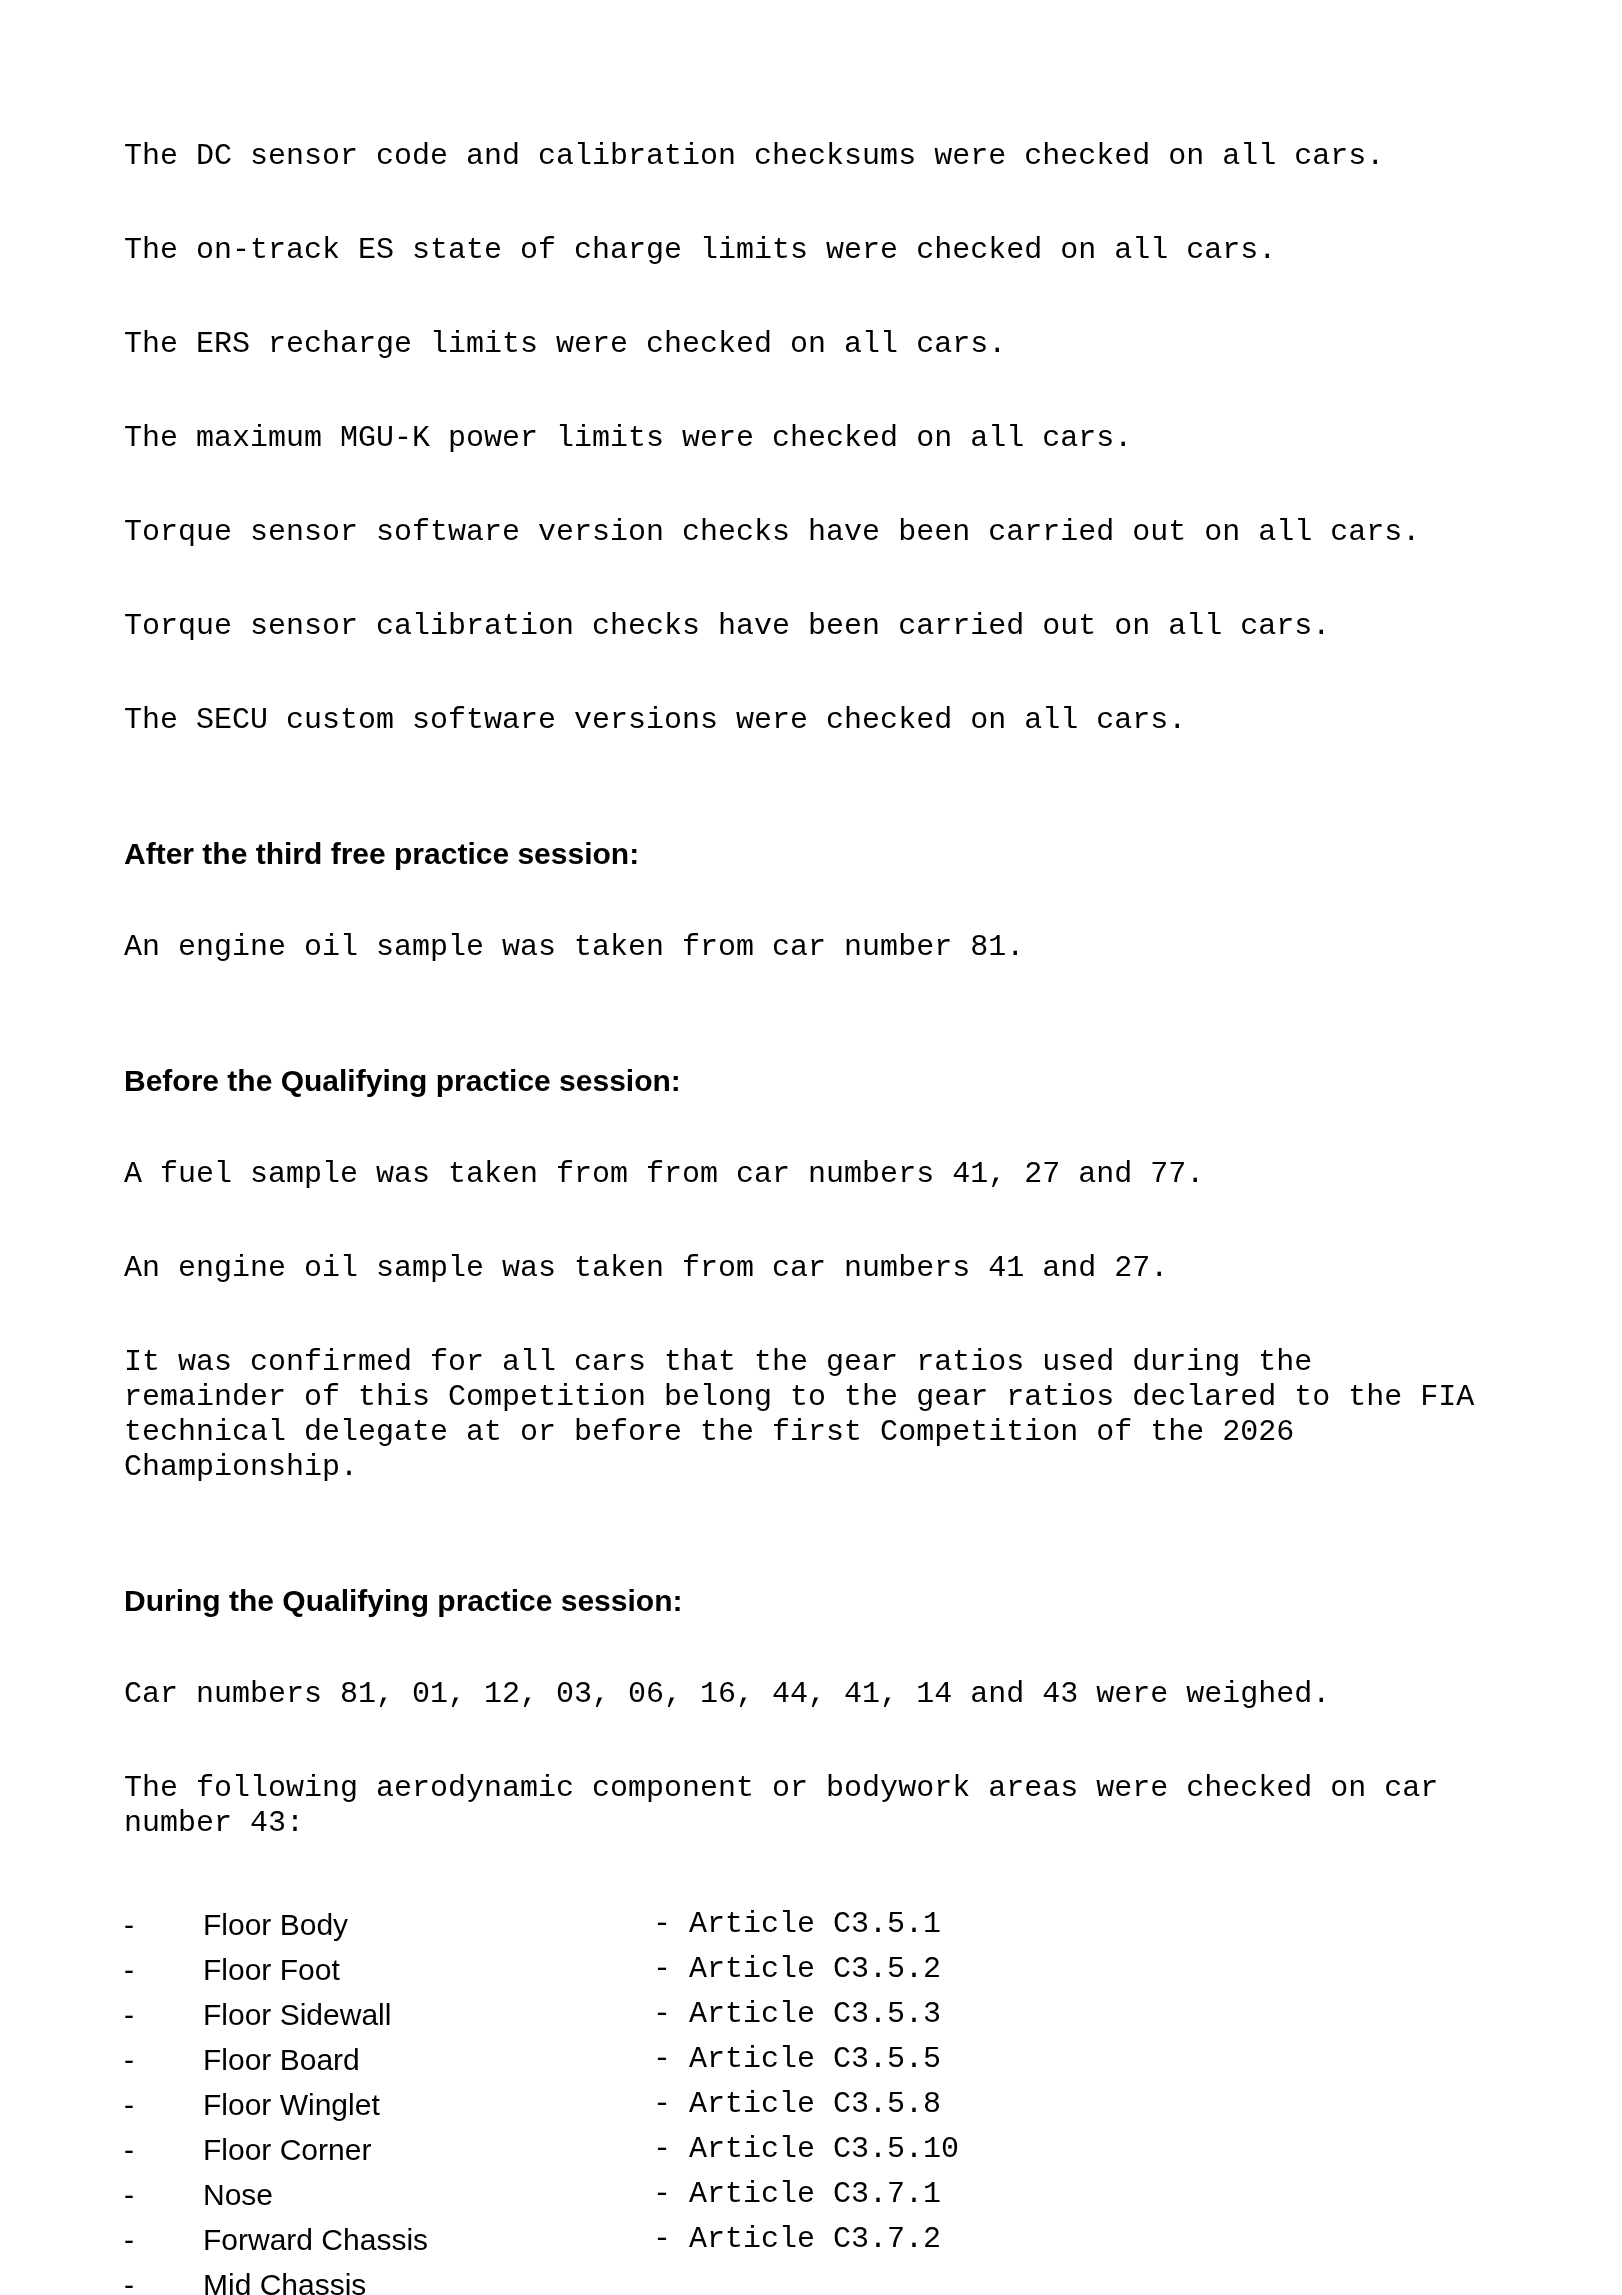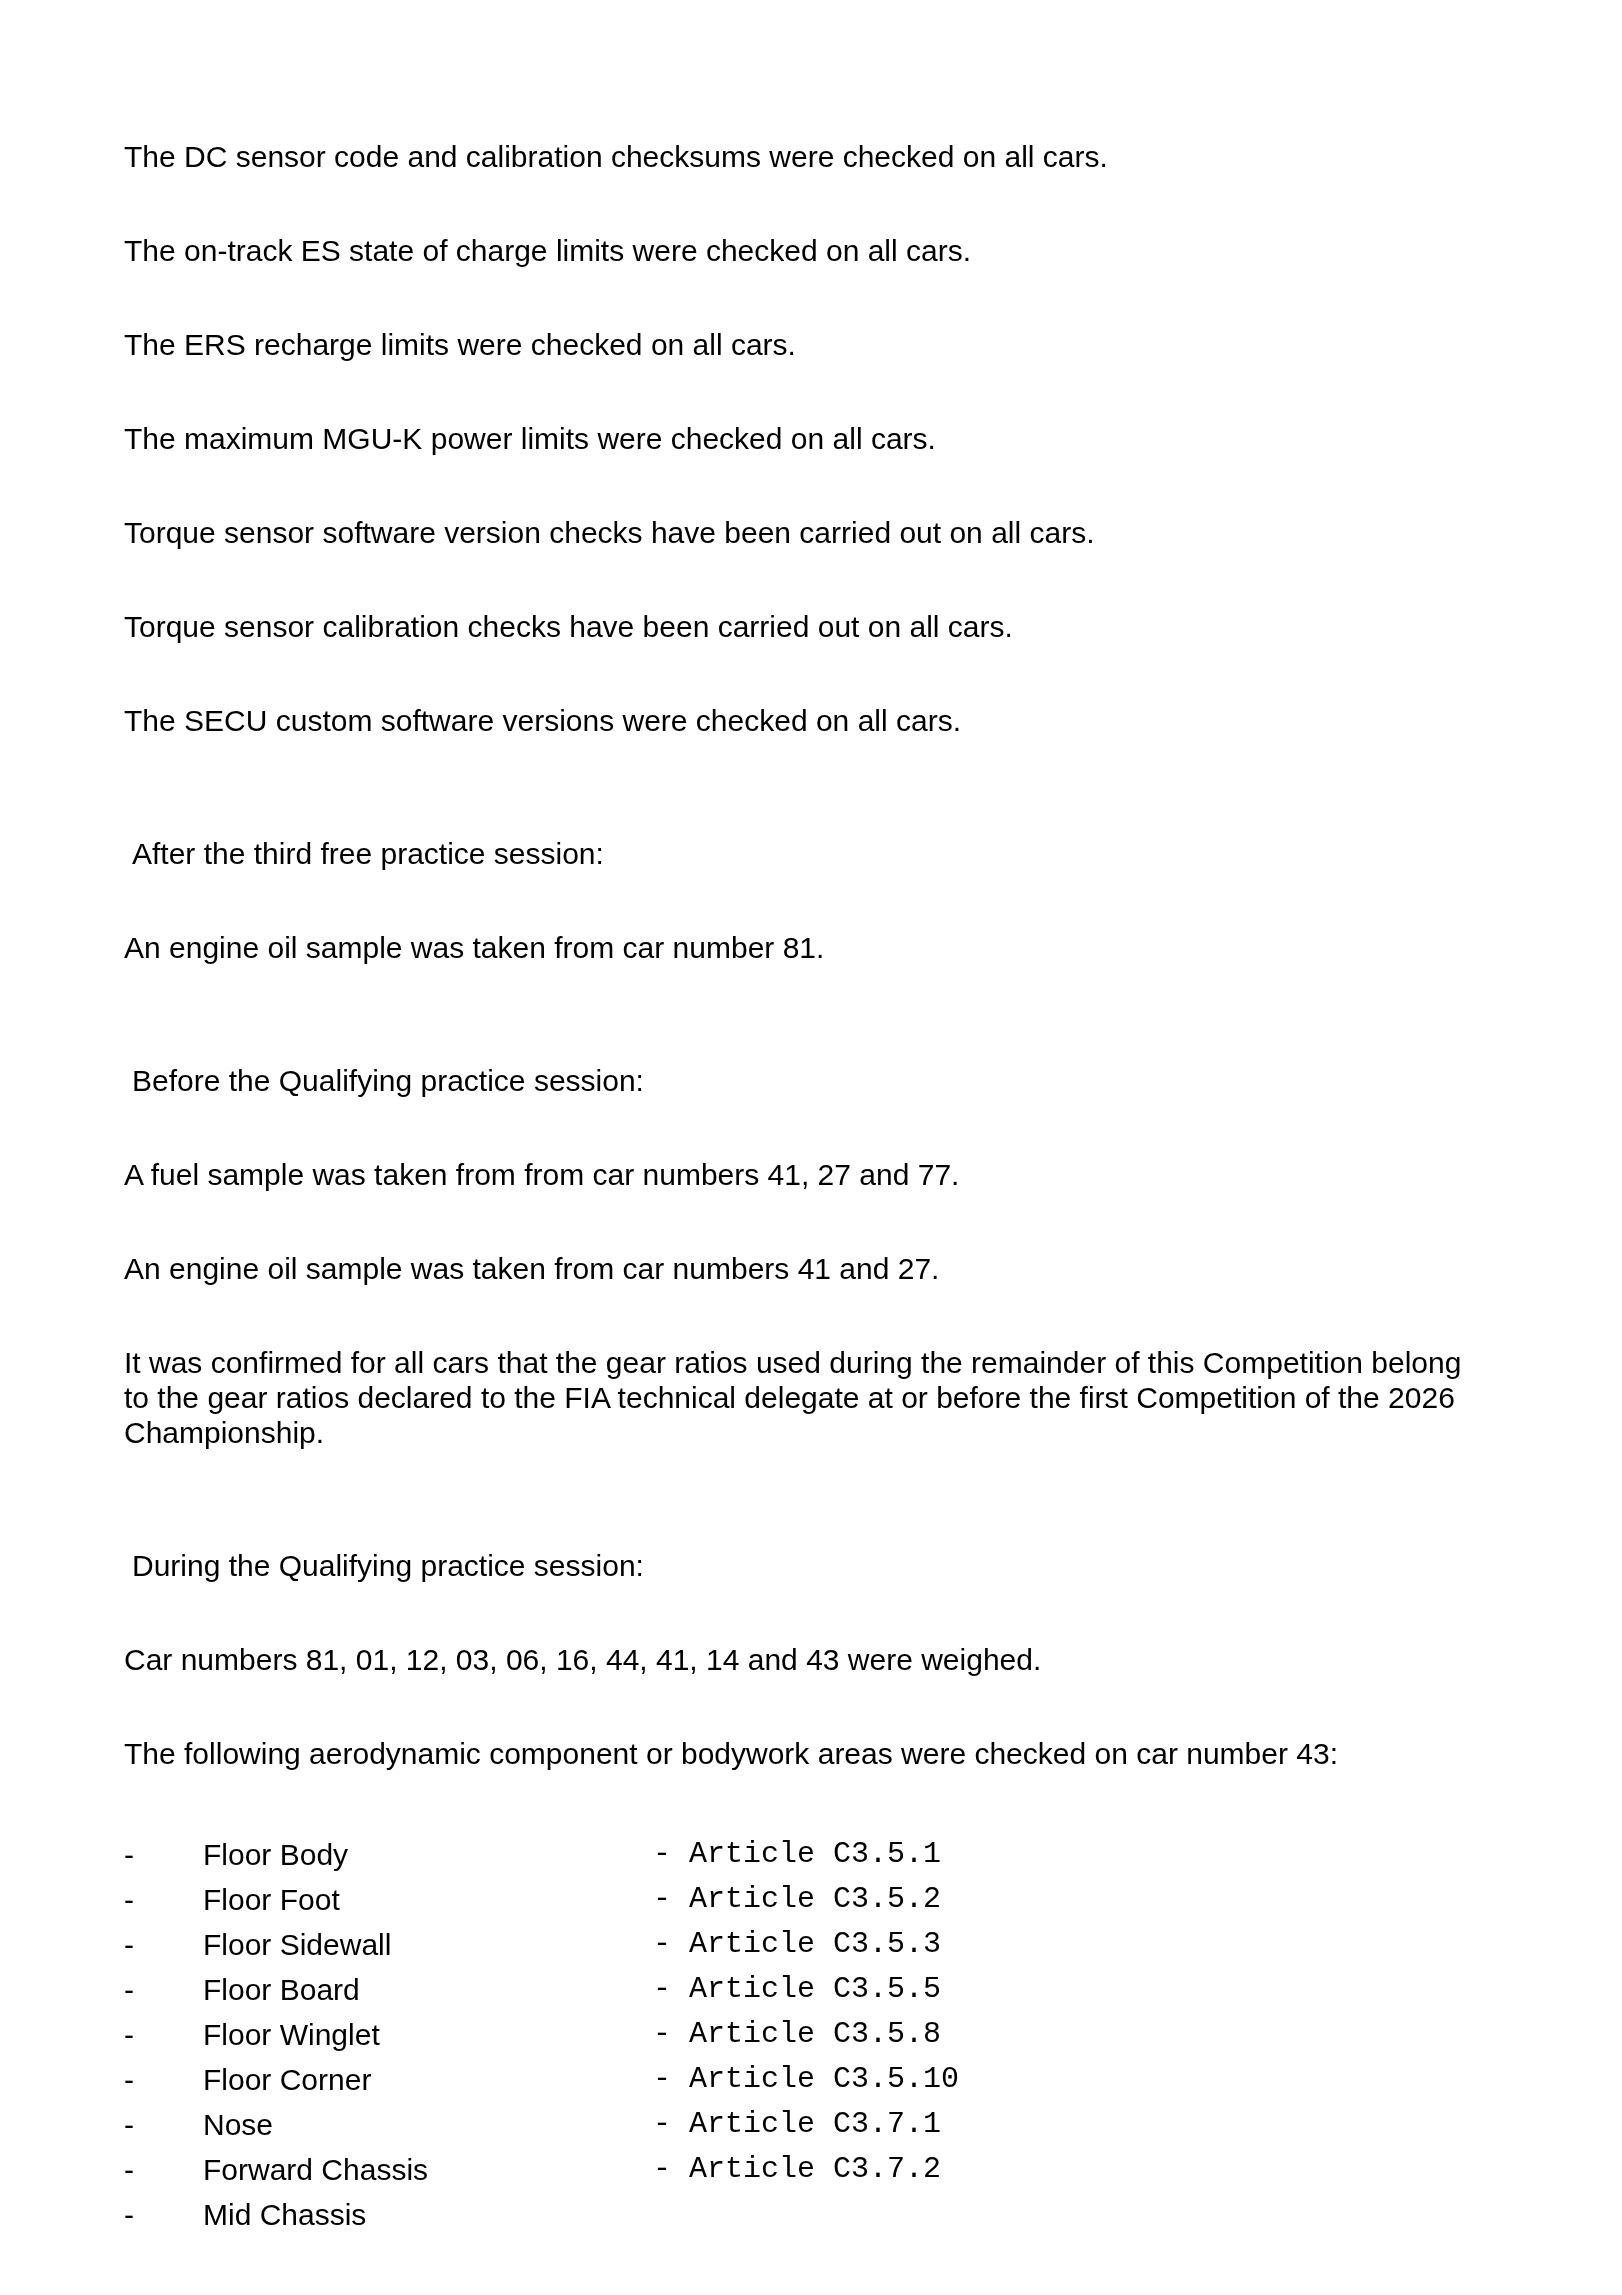--- a/index.html
+++ b/index.html
@@ -23,28 +23,29 @@
   }
   .content {
     position: absolute;
     left: 124px;
     top: 139px;
     width: 1354px;
   }
   .para {
     margin: 0 0 59px 0;
     line-height: 35px;
+    font-family: Liberation Mono, monospace;
   }
   .para-tight {
     margin-bottom: 61px;
   }
   .heading {
-    margin: 98px 0 59px 8px;
+    margin: 98px 0 59px 0;
     line-height: 35px;
-    font-weight: normal;
+    font-weight: bold;
   }
   .aero-list {
     margin: 0;
   }
   .aero-row {
     display: grid;
     grid-template-columns: 79px 450px auto;
     line-height: 45px;
   }
   .aero-row .bullet   { grid-column: 1; }

